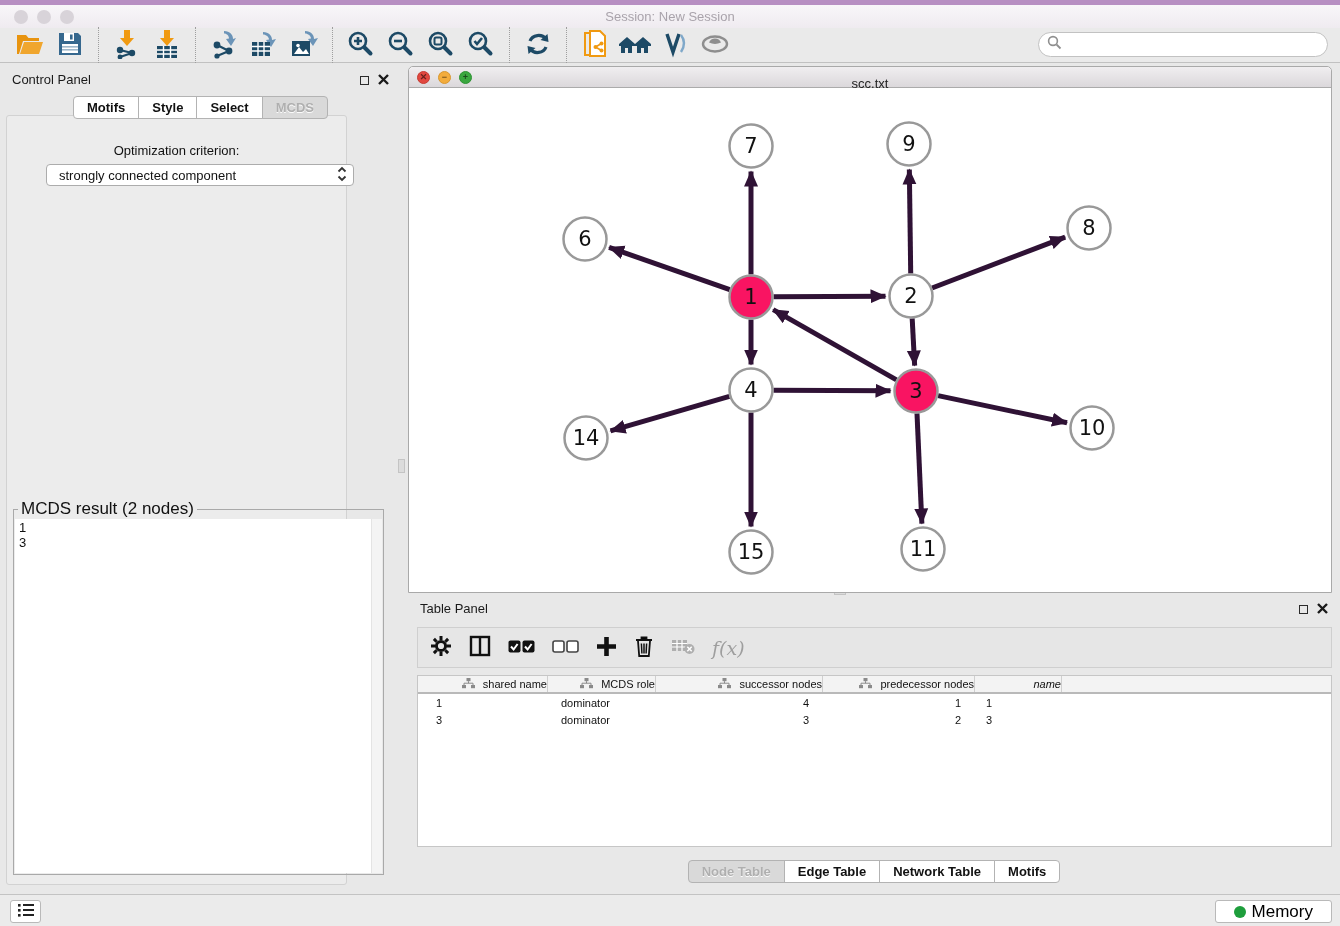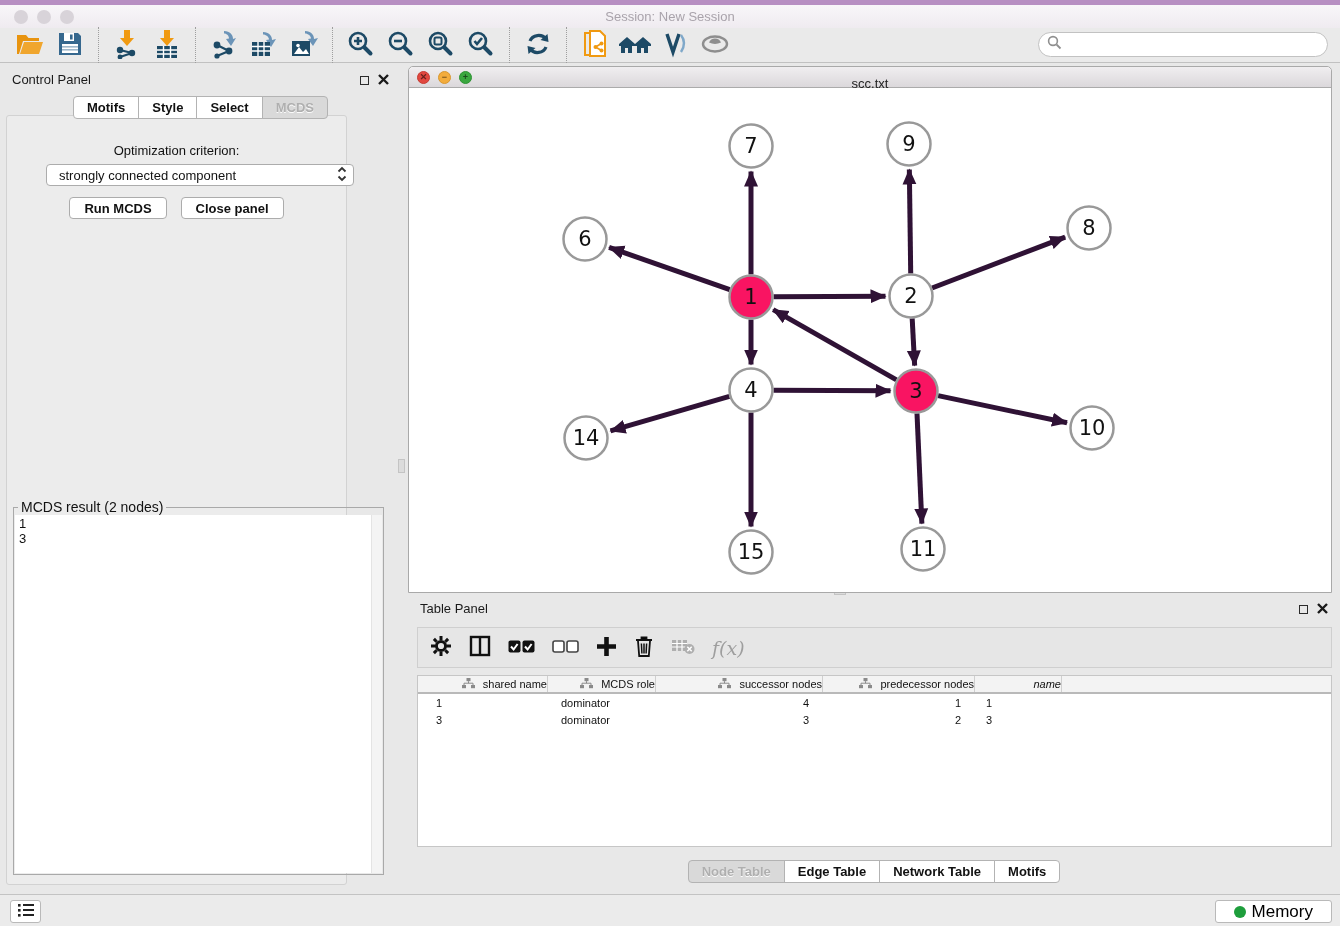--- a/index.html
+++ b/index.html
@@ -43,21 +43,21 @@
     border:1px solid #D2D2D2; border-radius:3px; }
   .opt-label { position:absolute; left:0; top:27px; width:100%; text-align:center; font-size:13px; }
   .dropdown { position:absolute; left:39px; top:48px; width:308px; height:22px; background:#fff;
     border:1px solid #ACACAC; border-radius:4px; display:flex; align-items:center; padding:0 6px 0 12px;
     font-size:13px; }
   .dropdown .dd-label { flex:1; }
   .btn-row { position:absolute; left:0; top:81px; width:100%; display:flex; justify-content:center; gap:14px; }
   .push-btn { height:22px; padding:0 14px; background:#fff; border:1px solid #ACACAC; border-radius:4px;
     font-family:"Liberation Sans",sans-serif; font-size:13px; font-weight:bold; color:#111; cursor:default; }
   .mcds-result { position:absolute; left:6px; top:383px; width:371px; height:376px; border:1px solid #A9A9A9; }
-  .mcds-result legend { font-size:14px; padding:0 3px; margin-left:4px; background:transparent; }
+  .mcds-result legend { font-size:17px; padding:0 3px; margin-left:4px; background:transparent; }
   .mcds-text { position:absolute; left:1px; right:1px; top:0; bottom:1px; background:#fff;
     font-size:13px; padding:1px 4px; white-space:pre-line; }
   .mcds-scroll { position:absolute; right:1px; top:0; bottom:1px; width:11px; background:#F4F4F4;
     border-left:1px solid #E4E4E4; }
 
   
   .net-window { position:absolute; left:408px; top:66px; width:924px; height:527px;
     border:1px solid #A9A9A9; border-radius:5px 5px 0 0; background:#fff; }
   .net-titlebar { position:absolute; left:0; top:0; width:100%; height:21px;
     background:linear-gradient(#F0EEF0,#DBD8DB); border-bottom:1px solid #ABABAB;
@@ -266,24 +266,20 @@
       <button>Select</button>
       <button class="selected">MCDS</button>
     </div>
   <div class="cp-body">
     <div class="opt-label">Optimization criterion:</div>
     <div class="dropdown">
       <span class="dd-label">strongly connected component</span>
       <span><svg width="10" height="16" viewBox="0 0 10 16">
             <path fill="none" stroke="#333" stroke-width="1.8" d="M1.5 5.5L5 2l3.5 3.5M1.5 10.5L5 14l3.5-3.5"></path>
           </svg></span>
-    </div>
-    <div class="btn-row">
-      <button class="push-btn">Run MCDS</button>
-      <button class="push-btn">Close panel</button>
     </div>
     <fieldset class="mcds-result">
       <legend>MCDS result (2 nodes)</legend>
       <div style="position:relative; width:100%; height:100%;">
         <div class="mcds-text">1
 3</div>
         <div class="mcds-scroll"></div>
       </div>
     </fieldset>
   </div>

